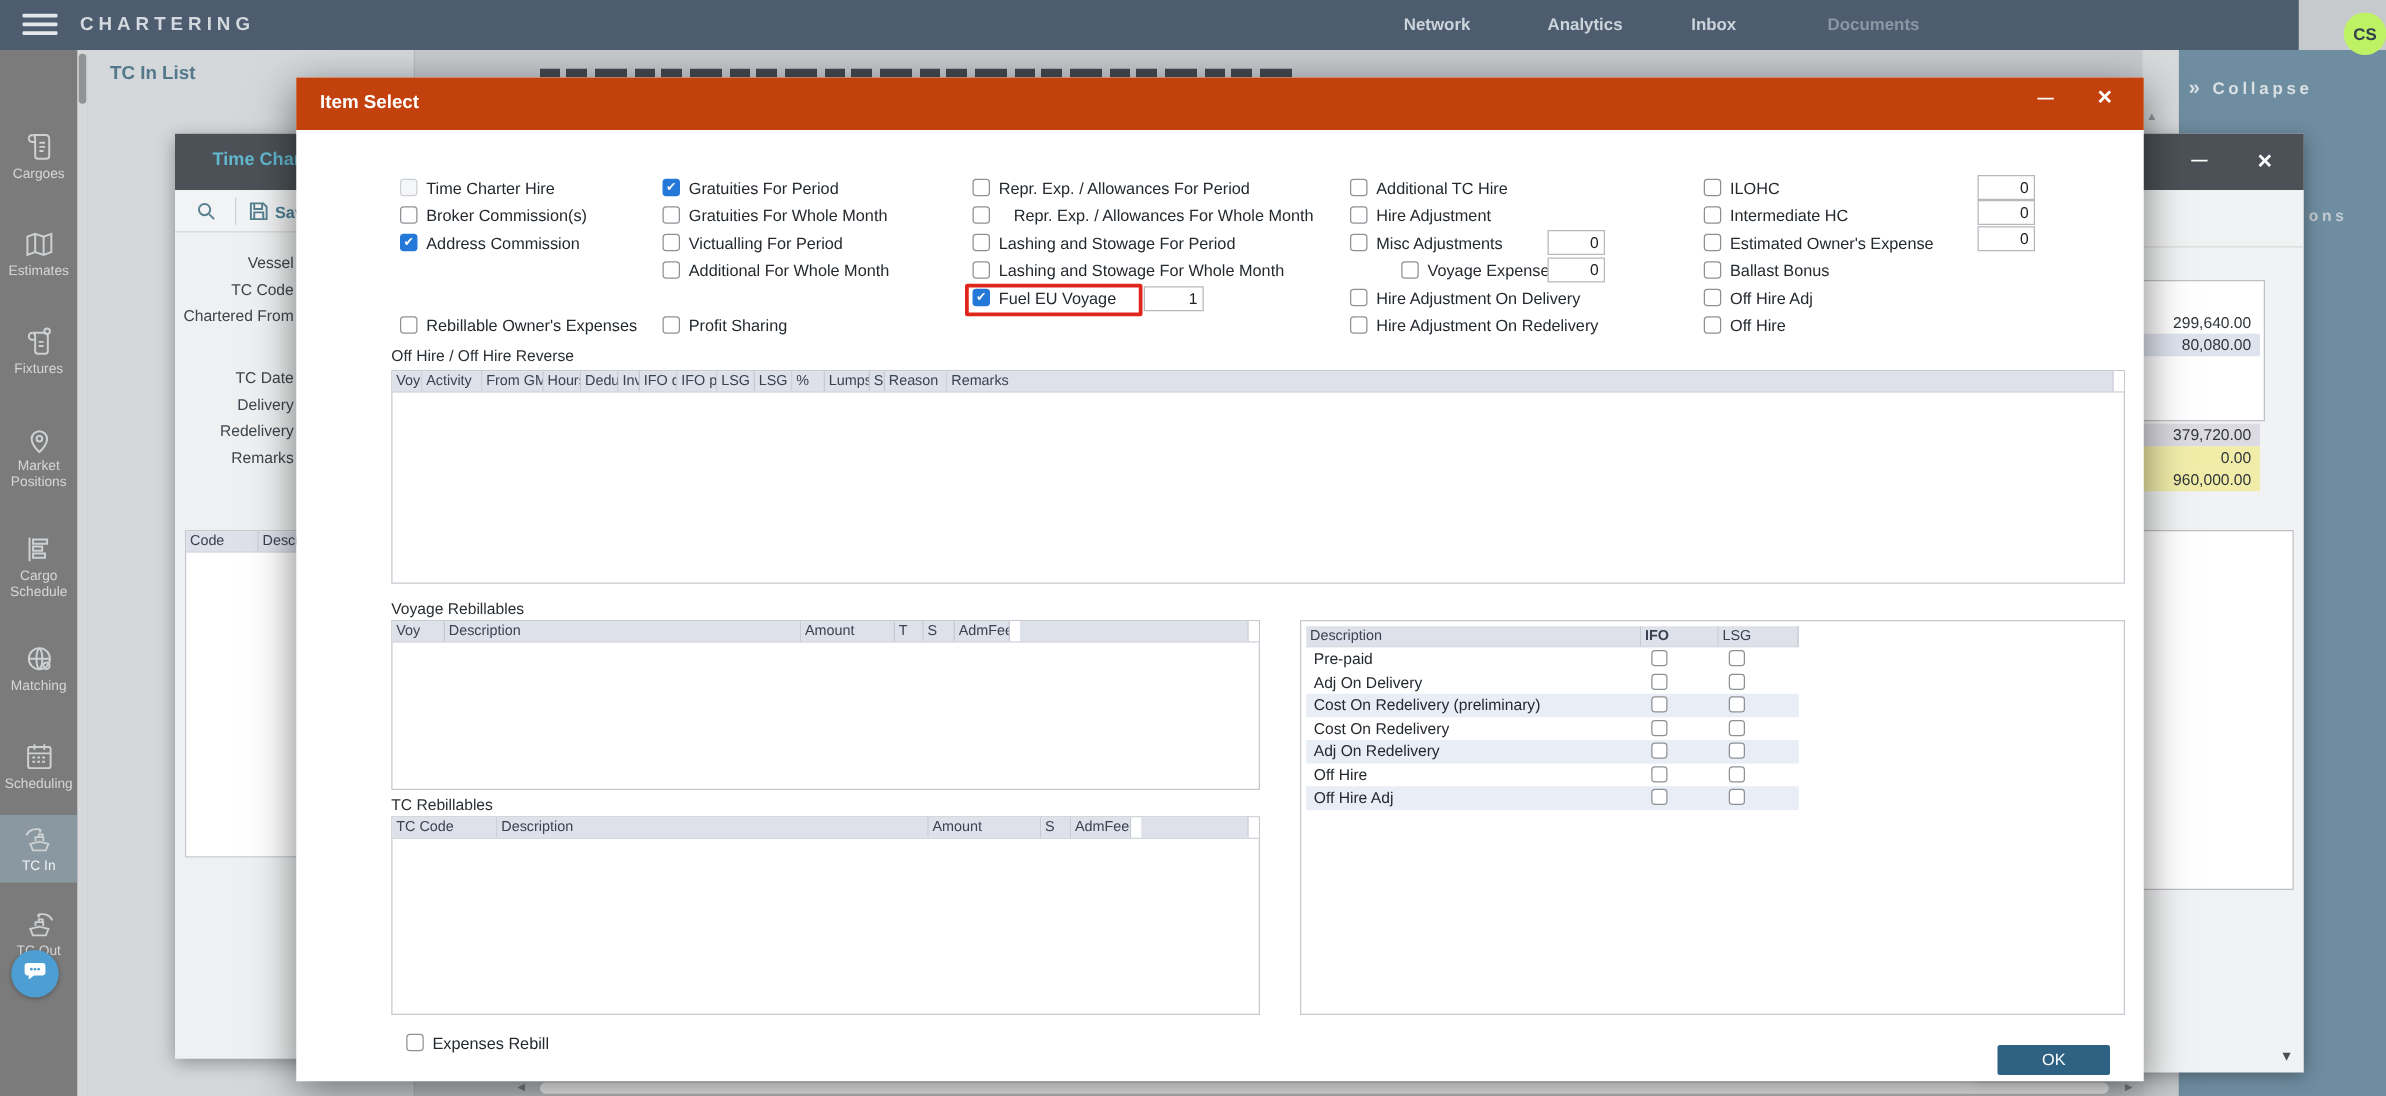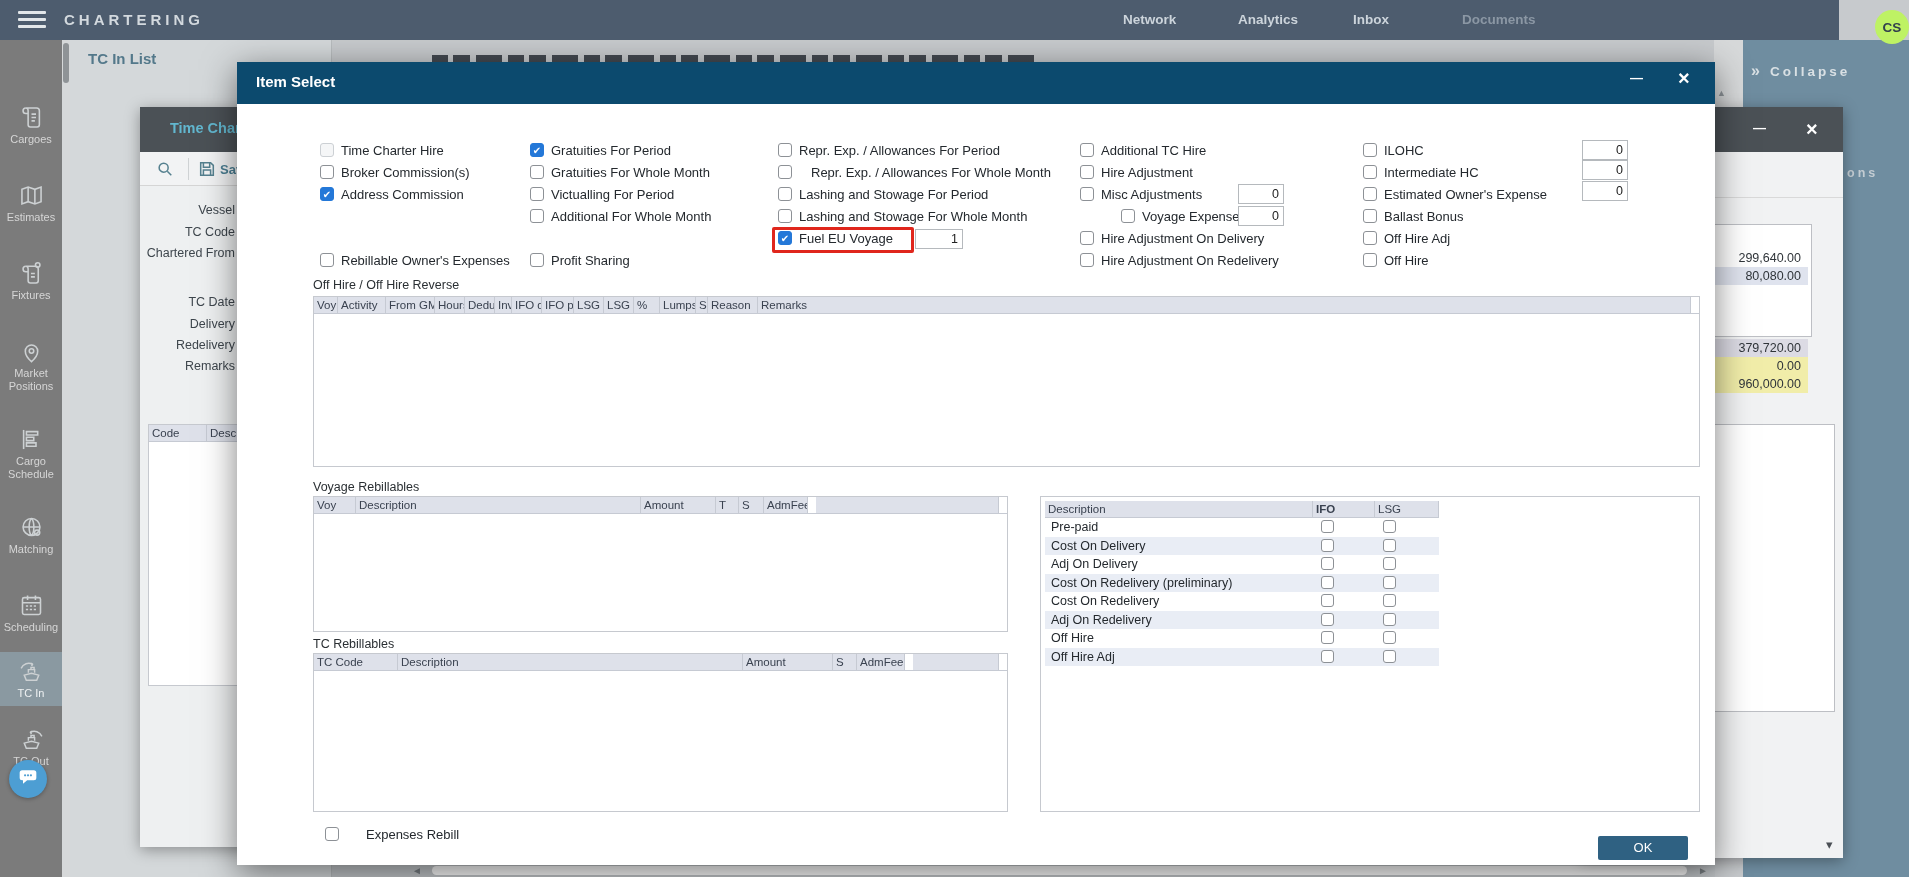--- a/index.html
+++ b/index.html
@@ -79,21 +79,21 @@
   .rd-chev{position:absolute;left:246px;top:730px;font-size:13px;color:#4a4f54;cursor:pointer;}
 
   
   .hscroll{position:absolute;left:332px;top:864px;width:1383px;height:13px;background:#c2c6c9;z-index:1;}
   .hs-arrow{position:absolute;top:1px;font-size:10px;color:#7a8085;cursor:pointer;}
   .hs-track{position:absolute;left:100px;top:2px;width:1255px;height:9px;background:#fdfdfd;border-radius:5px;cursor:pointer;}
 
   
   .modal{position:absolute;left:237px;top:62px;width:1478px;height:803px;background:#fff;
          box-shadow:0 8px 32px rgba(0,0,0,.5);z-index:20;}
-  .m-head{position:absolute;left:0;top:0;right:0;height:42px;background:#0c4a6e;}
+  .m-head{position:absolute;left:0;top:0;right:0;height:42px;background:#c2410c;}
   .m-title{position:absolute;left:19px;top:11px;font-size:15px;font-weight:bold;color:#fff;}
   .m-min{left:1393px;top:8px;position:absolute;}
   .m-cls{left:1441px;top:7px;position:absolute;}
 
   
   .cb{position:absolute;display:flex;align-items:center;height:18px;cursor:pointer;}
   .cbx{width:14px;height:14px;border:1px solid #8d9196;border-radius:3px;background:#fff;flex:0 0 14px;
        font-size:10px;line-height:13px;text-align:center;color:#fff;}
   .cbx.on{background:#2478d8;border-color:#2478d8;}
   .cbx.dis{border-color:#ccd0d4;background:#f5f6f7;}
@@ -111,21 +111,21 @@
   .th.gap{background:#fff;width:8px;border-right:0;flex:0 0 8px;}
   .th.gutter{background:#fff;width:8px;border-right:0;flex:0 0 8px;}
 
   
   .btable{position:absolute;left:4px;top:4px;width:394px;}
   .brow{position:relative;height:18.5px;background:#fff;}
   .brow.alt{background:#e9edf5;}
   .blbl{position:absolute;left:6px;top:2px;font-size:12.5px;color:#24292e;}
   .cbx.sm{position:absolute;top:2px;width:13px;height:13px;cursor:pointer;}
 
-  .exp-cb{position:absolute;left:88px;top:763px;gap:20px;}
+  .exp-cb{position:absolute;left:88px;top:763px;}
   .okbtn{position:absolute;left:1361px;top:774px;width:90px;height:24px;background:#2f6182;color:#fff;
          font-size:13px;text-align:center;line-height:24px;border-radius:2px;cursor:pointer;}
 </style>
 </head>
 <body>
 
 <div id="app">
 
   <div class="content-strip">
     <div class="clipped-title"></div>
@@ -492,25 +492,20 @@
             <span class="th" style="width: 268px;">Description</span>
             <span class="th" style="width: 62px; font-weight: bold;">IFO</span>
             <span class="th fill">LSG</span>
           </div>
         <div id="bunk-rows">
             <div class="brow">
               <span class="blbl">Pre-paid</span>
               <span class="cbx sm" style="left: 276px;"></span>
               <span class="cbx sm" style="left: 338px;"></span>
             </div>
-            <div class="brow alt">
-              <span class="blbl">Cost On Delivery</span>
-              <span class="cbx sm" style="left: 276px;"></span>
-              <span class="cbx sm" style="left: 338px;"></span>
-            </div>
             <div class="brow">
               <span class="blbl">Adj On Delivery</span>
               <span class="cbx sm" style="left: 276px;"></span>
               <span class="cbx sm" style="left: 338px;"></span>
             </div>
             <div class="brow alt">
               <span class="blbl">Cost On Redelivery (preliminary)</span>
               <span class="cbx sm" style="left: 276px;"></span>
               <span class="cbx sm" style="left: 338px;"></span>
             </div>

